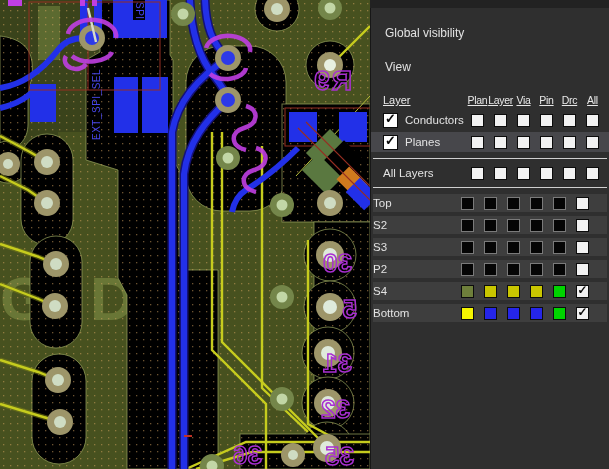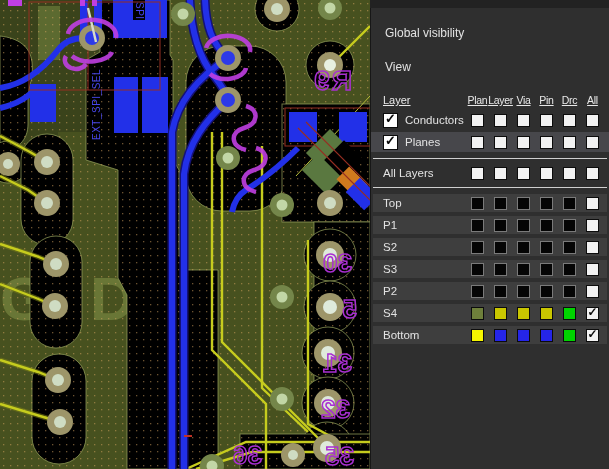--- a/index.html
+++ b/index.html
@@ -15,21 +15,21 @@
   .view-label{margin:20px 0 0 14px;}
   #grid{margin-top:18px;}
   .row{display:flex;align-items:center;height:20px;padding-left:12px;box-sizing:border-box;}
   .row .left{width:83px;display:flex;align-items:center;gap:7px;flex:none;}
   .slot{width:23px;flex:none;display:flex;justify-content:center;align-items:center;}
   .hdr-row{height:16px;}
   .hdr{text-decoration:underline;font-size:11px;color:#e8e8e8;white-space:nowrap;}
   .hdr.col{font-size:10.5px;letter-spacing:-.3px;text-align:center;}
   .grp-row{margin-top:2px;}
   .grp-row.selected{background:#47474b;}
-  .lyr-row{height:18px;margin:0 2px 4px 2px;padding-left:10px;background:#3e3e3e;}
+  .lyr-row{height:18px;margin:0 2px 4px 2px;padding-left:0;background:#3e3e3e;}
   .lyr-row .left{width:83px;}
   .sep{height:1px;background:#cfcfcf;margin:6px 2px 4px 2px;}
   .sep.b{margin:4px 2px 6px 2px;}
   .lbl{font-size:11.5px;white-space:nowrap;text-align:right;}
   .cb{width:15px;height:15px;background:#fff;border:1px solid #0c0c0c;
       box-sizing:border-box;position:relative;flex:none;}
   .sw{width:13px;height:13px;box-sizing:border-box;border:1px solid #0c0c0c;position:relative;}
   .sw.black{background:#050505;border-color:#7a7a7a;}
   .sw.white{background:#f2f2f2;}
   .sw.empty{visibility:hidden;}
@@ -433,43 +433,20 @@
             </div>
             <div class="slot">
               <div class="sw black"></div>
             </div>
             <div class="slot">
               <div class="sw white"></div>
             </div>
           </div>
           <div class="row lyr-row">
             <div class="left">
-              <span class="lbl">P1</span>
-            </div>
-            <div class="slot">
-              <div class="sw black"></div>
-            </div>
-            <div class="slot">
-              <div class="sw black"></div>
-            </div>
-            <div class="slot">
-              <div class="sw black"></div>
-            </div>
-            <div class="slot">
-              <div class="sw black"></div>
-            </div>
-            <div class="slot">
-              <div class="sw black"></div>
-            </div>
-            <div class="slot">
-              <div class="sw white"></div>
-            </div>
-          </div>
-          <div class="row lyr-row">
-            <div class="left">
               <span class="lbl">S2</span>
             </div>
             <div class="slot">
               <div class="sw black"></div>
             </div>
             <div class="slot">
               <div class="sw black"></div>
             </div>
             <div class="slot">
               <div class="sw black"></div>

